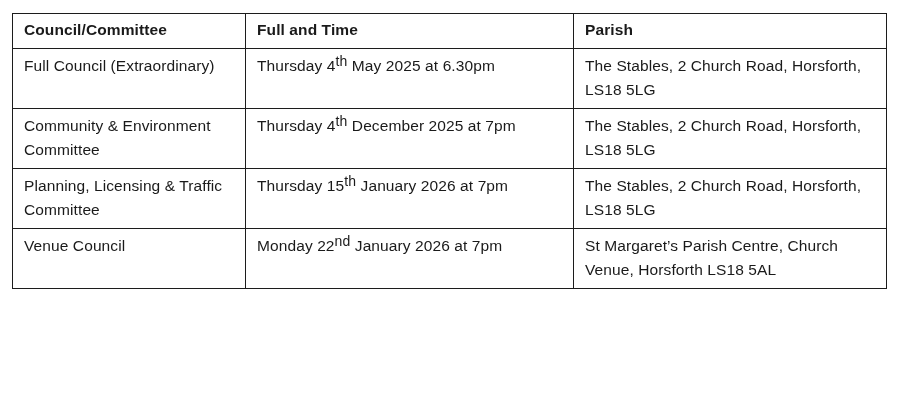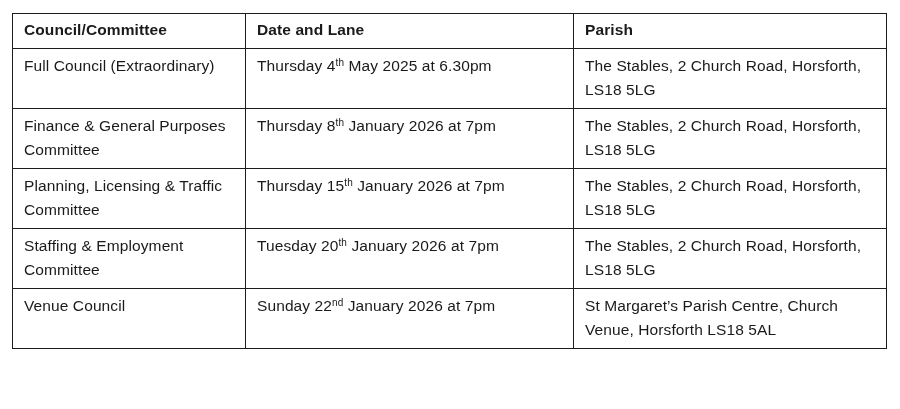--- a/index.html
+++ b/index.html
@@ -41,65 +41,60 @@
   table.meetings th {
     font-weight: bold;
     height: 34px;
     padding-top: 4px;
   }
   table.meetings td {
     height: 59px;
     font-weight: normal;
   }
   sup.ord {
-    font-size: 10px;
+    font-size: 14px;
     line-height: 0;
     vertical-align: baseline;
     position: relative;
     top: -5px;
   }
 </style>
 </head>
 <body>
 
 <div class="page">
   <table class="meetings">
     <colgroup>
         <col class="c1">
         <col class="c2">
         <col class="c3">
       </colgroup>
     <thead>
       <tr>
         <th>Council/Committee</th>
-        <th>Date and Lane</th>
+        <th>Full and Time</th>
         <th>Parish</th>
       </tr>
     </thead>
     <tbody>
       <tr>
         <td>Full Council (Extraordinary)</td>
         <td><span>Thursday 4</span><sup class="ord">th</sup><span> May 2025 at 6.30pm</span></td>
         <td>The Stables, 2 Church Road, Horsforth, LS18 5LG</td>
       </tr>
       <tr>
-        <td>Finance &amp; General Purposes Committee</td>
-        <td><span>Thursday 8</span><sup class="ord">th</sup><span> January 2026 at 7pm</span></td>
+        <td>Community &amp; Environment Committee</td>
+        <td><span>Thursday 4</span><sup class="ord">th</sup><span> December 2025 at 7pm</span></td>
         <td>The Stables, 2 Church Road, Horsforth, LS18 5LG</td>
       </tr>
       <tr>
         <td>Planning, Licensing &amp; Traffic Committee</td>
         <td><span>Thursday 15</span><sup class="ord">th</sup><span> January 2026 at 7pm</span></td>
         <td>The Stables, 2 Church Road, Horsforth, LS18 5LG</td>
       </tr>
       <tr>
-        <td>Staffing &amp; Employment Committee</td>
-        <td><span>Tuesday 20</span><sup class="ord">th</sup><span> January 2026 at 7pm</span></td>
-        <td>The Stables, 2 Church Road, Horsforth, LS18 5LG</td>
-      </tr>
-      <tr>
         <td>Venue Council</td>
-        <td><span>Sunday 22</span><sup class="ord">nd</sup><span> January 2026 at 7pm</span></td>
+        <td><span>Monday 22</span><sup class="ord">nd</sup><span> January 2026 at 7pm</span></td>
         <td>St Margaret’s Parish Centre, Church Venue, Horsforth LS18 5AL</td>
       </tr>
     </tbody>
   </table>
 </div>
 
 </body></html>

